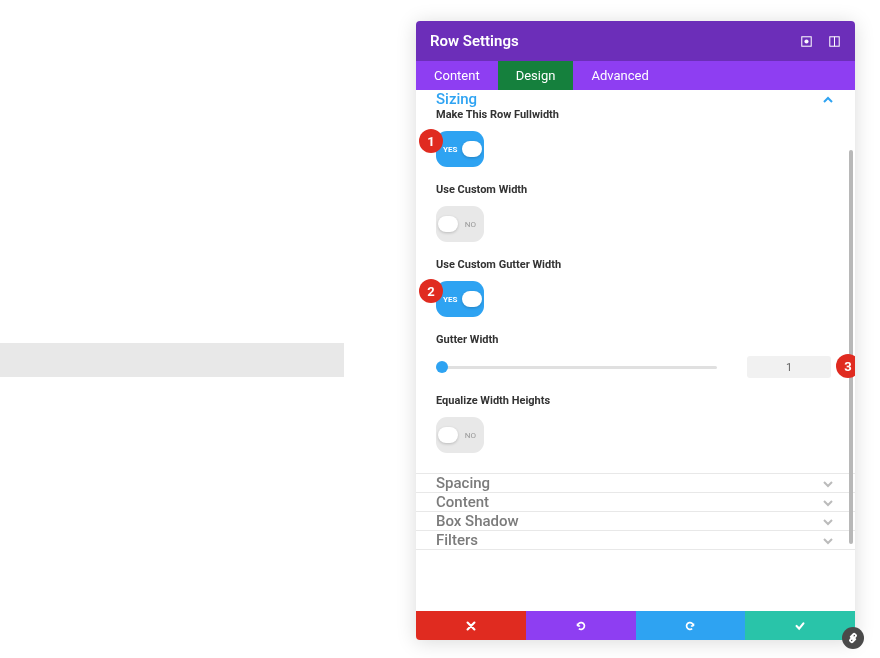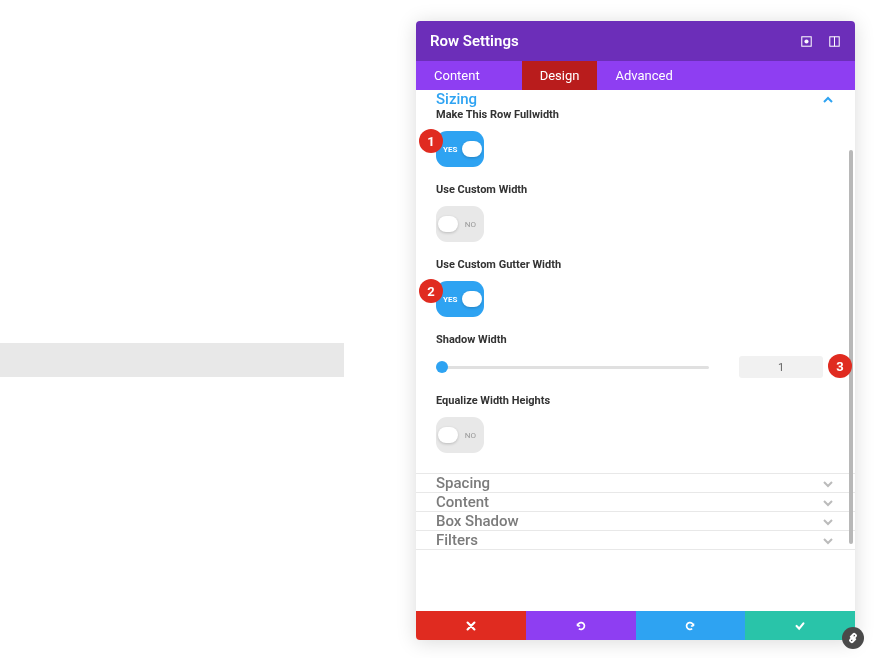--- a/index.html
+++ b/index.html
@@ -68,22 +68,21 @@
     }
     .tab {
       padding: 0 18px;
       color: #fff;
       font-size: 13px;
       display: flex;
       align-items: center;
       cursor: pointer;
     }
     .tab.active {
-      background: #b91c1c;
-      margin-left: 24px;
+      background: #15803d;
     }
     .content {
       flex: 1;
       overflow-y: auto;
       position: relative;
     }
     .scrollbar-track {
       position: absolute;
       right: 2px;
       top: 60px;
@@ -112,21 +111,21 @@
     }
     .chevron {
       width: 14px;
       height: 14px;
       color: #bbb;
     }
     .section-header.expanded .chevron {
       color: #2EA3F2;
     }
     .section-body {
-      padding: 0 32px 20px 20px;
+      padding: 0 24px 20px 20px;
     }
     .field {
       margin-bottom: 16px;
     }
     .field-label {
       font-size: 11px;
       font-weight: 700;
       color: #333;
       margin-bottom: 10px;
       display: block;
@@ -323,21 +322,21 @@
           <div class="toggle-wrap" style="position:relative;">
             <div class="badge" style="left:-17px;top:-2px;">2</div>
             <div class="toggle on">
               <span class="toggle-label-yes">YES</span>
               <div class="toggle-knob"></div>
             </div>
           </div>
         </div>
 
         <div class="field">
-          <span class="field-label">Shadow Width</span>
+          <span class="field-label">Gutter Width</span>
           <div class="slider-row" style="position:relative;">
             <div class="slider">
               <div class="slider-thumb"></div>
             </div>
             <input class="slider-input" value="1" style="">
             <div class="badge" style="right:-29px;top:-2px;">3</div>
           </div>
         </div>
 
         <div class="field" style="margin-bottom:0;">

